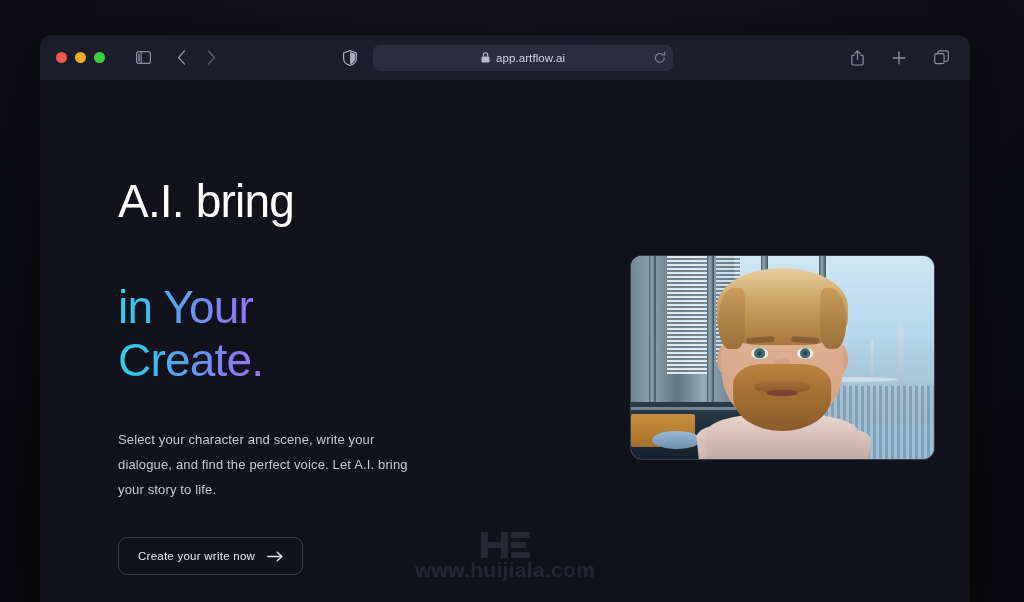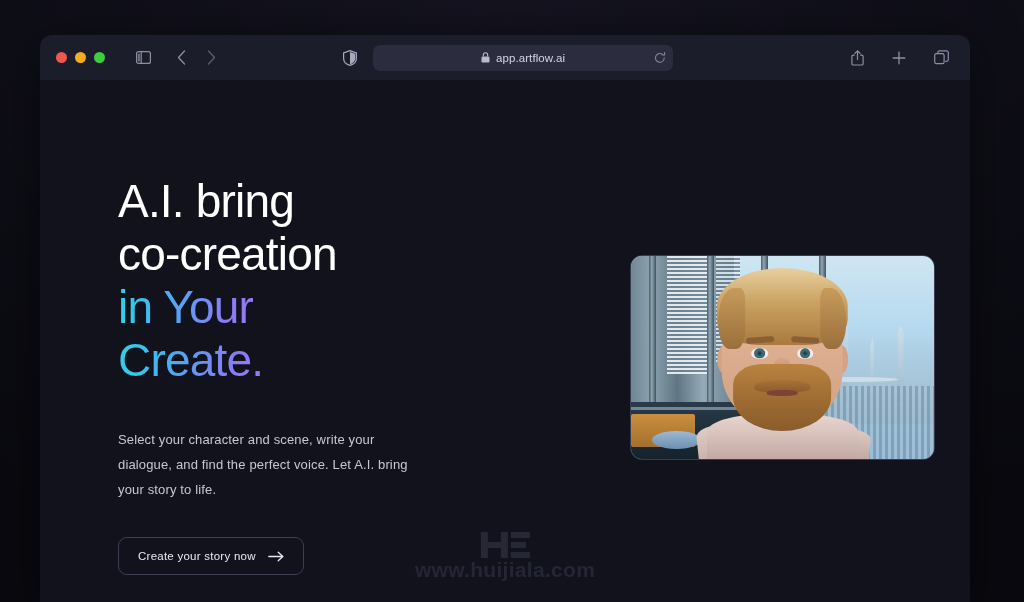--- a/index.html
+++ b/index.html
@@ -481,29 +481,29 @@
           </svg>
         </div>
       </div>
     </div>
 
     <div id="page-content">
 
       <div id="hero">
         <h1 id="headline">
           <span>A.I. bring</span><br>
-          <span>co-creation</span><br>
+          <br>
           <span class="grad">in Your</span><br>
           <span class="grad">Create.</span>
         </h1>
 
         <p id="hero-paragraph">Select your character and scene, write your dialogue, and find the perfect voice. Let A.I. bring your story to life.</p>
 
         <button id="cta-button">
-          <span id="cta-label">Create your story now</span>
+          <span id="cta-label">Create your write now</span>
           <span id="cta-arrow">
             <svg width="16" height="11" viewBox="0 0 16 11" fill="none" stroke="currentColor" stroke-width="1.3" stroke-linecap="round" stroke-linejoin="round">
               <line x1="0.8" y1="5.5" x2="14.4" y2="5.5"></line>
               <polyline points="10.2,1.2 14.8,5.5 10.2,9.8"></polyline>
             </svg>
           </span>
         </button>
       </div>
 
       <div id="video-card">

